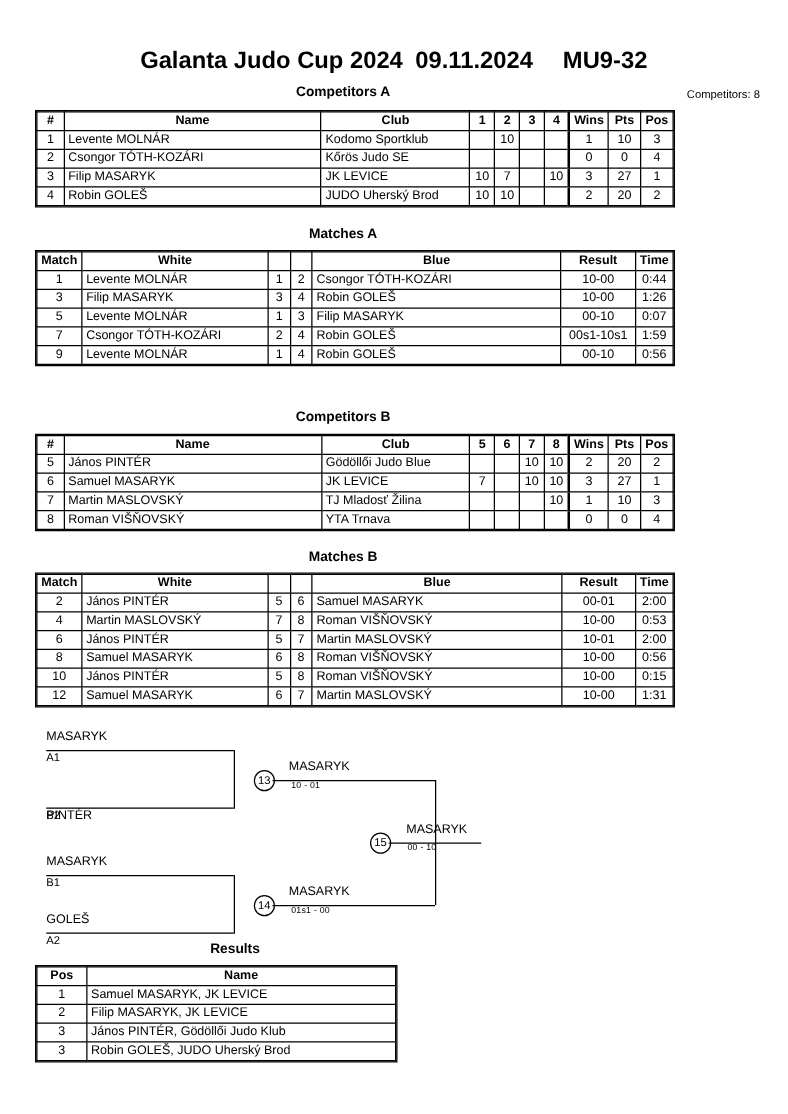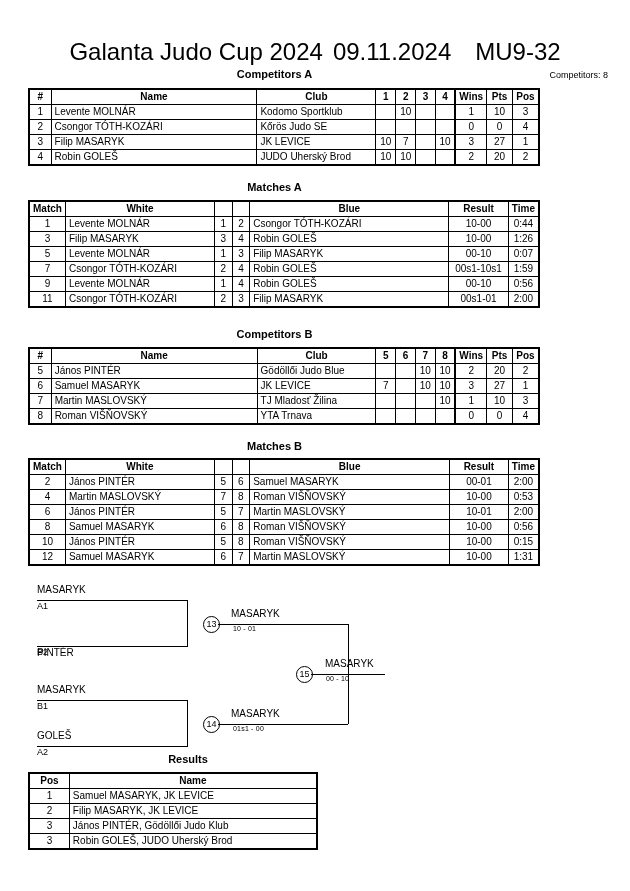--- a/index.html
+++ b/index.html
@@ -18,22 +18,22 @@
 
   
   .page-header {
     position: absolute;
     top: 38px;
     left: 0;
     width: 630px;
     text-align: center;
   }
   .page-title {
-    font-size: 24px;
-    font-weight: normal;
+    font-size: 19px;
+    font-weight: bold;
     letter-spacing: 0px;
     white-space: pre;
   }
   .title-gap-sm { display: inline-block; width: 10px; }
   .title-gap-lg { display: inline-block; width: 24px; }
 
   .section-title {
     position: absolute;
     width: 549px;
     left: 0;
@@ -275,29 +275,20 @@
       </tr>
       <tr>
         <td class="c">9</td>
         <td class="l">Levente MOLNÁR</td>
         <td class="c">1</td>
         <td class="c">4</td>
         <td class="l">Robin GOLEŠ</td>
         <td class="c">00-10</td>
         <td class="c">0:56</td>
       </tr>
-      <tr>
-        <td class="c">11</td>
-        <td class="l">Csongor TÓTH-KOZÁRI</td>
-        <td class="c">2</td>
-        <td class="c">3</td>
-        <td class="l">Filip MASARYK</td>
-        <td class="c">00s1-01</td>
-        <td class="c">2:00</td>
-      </tr>
     </tbody>
   </table>
 </div>
 
 <div class="section-title" style="top:328px;">Competitors B</div>
 
 <div class="tbl-wrap" style="left:28px; top:347px; width:512px;">
   <table>
     <colgroup>
       <col style="width:22px">

